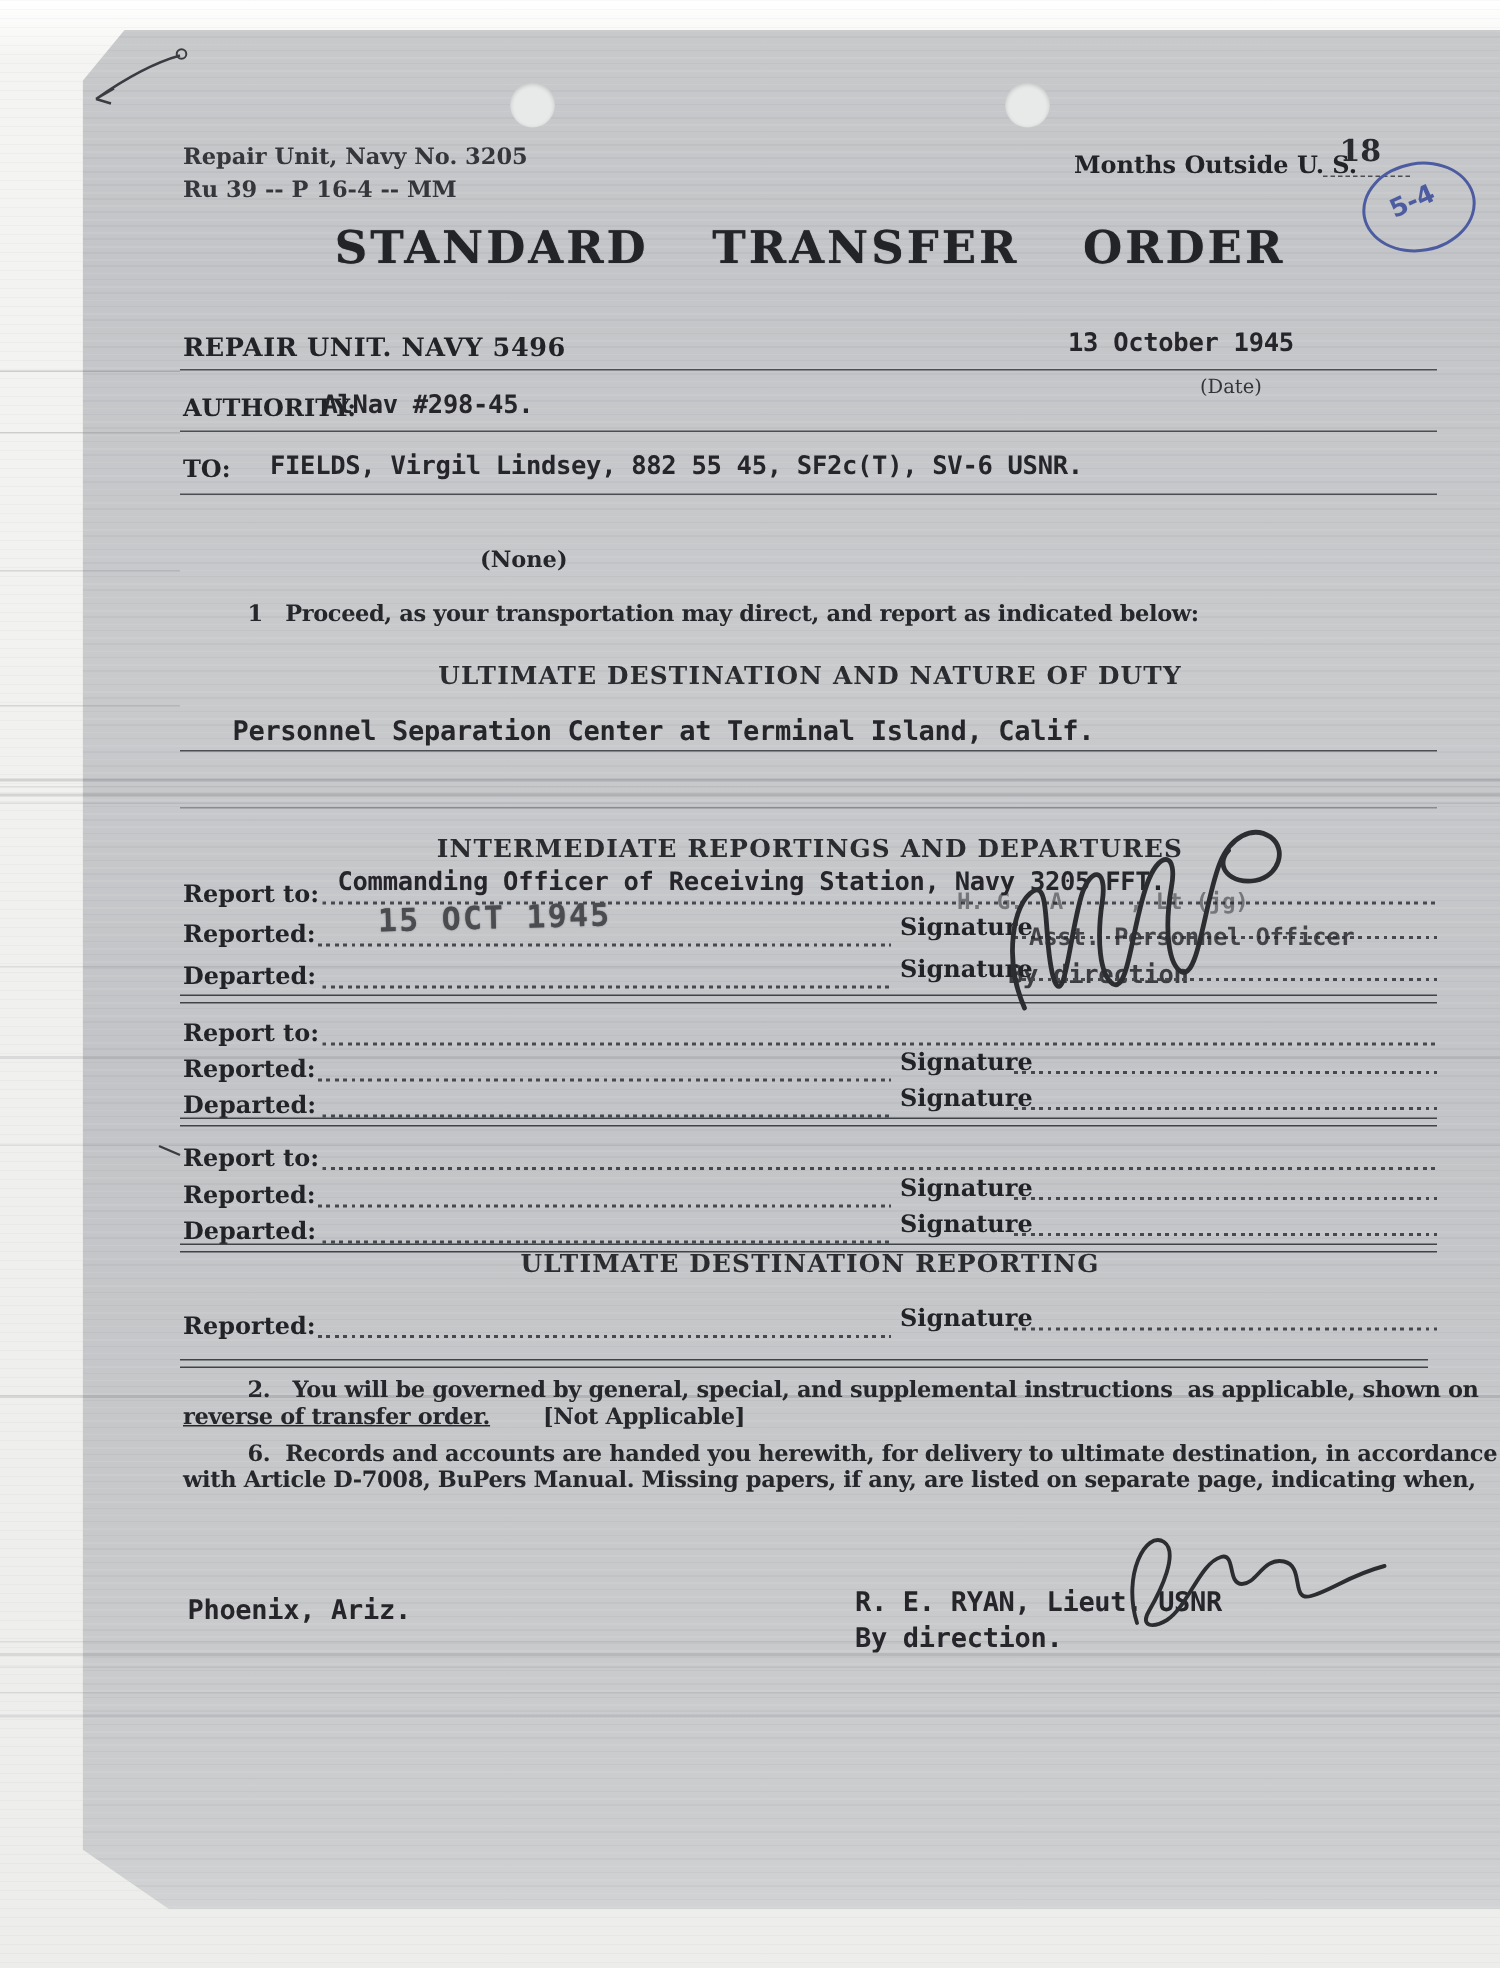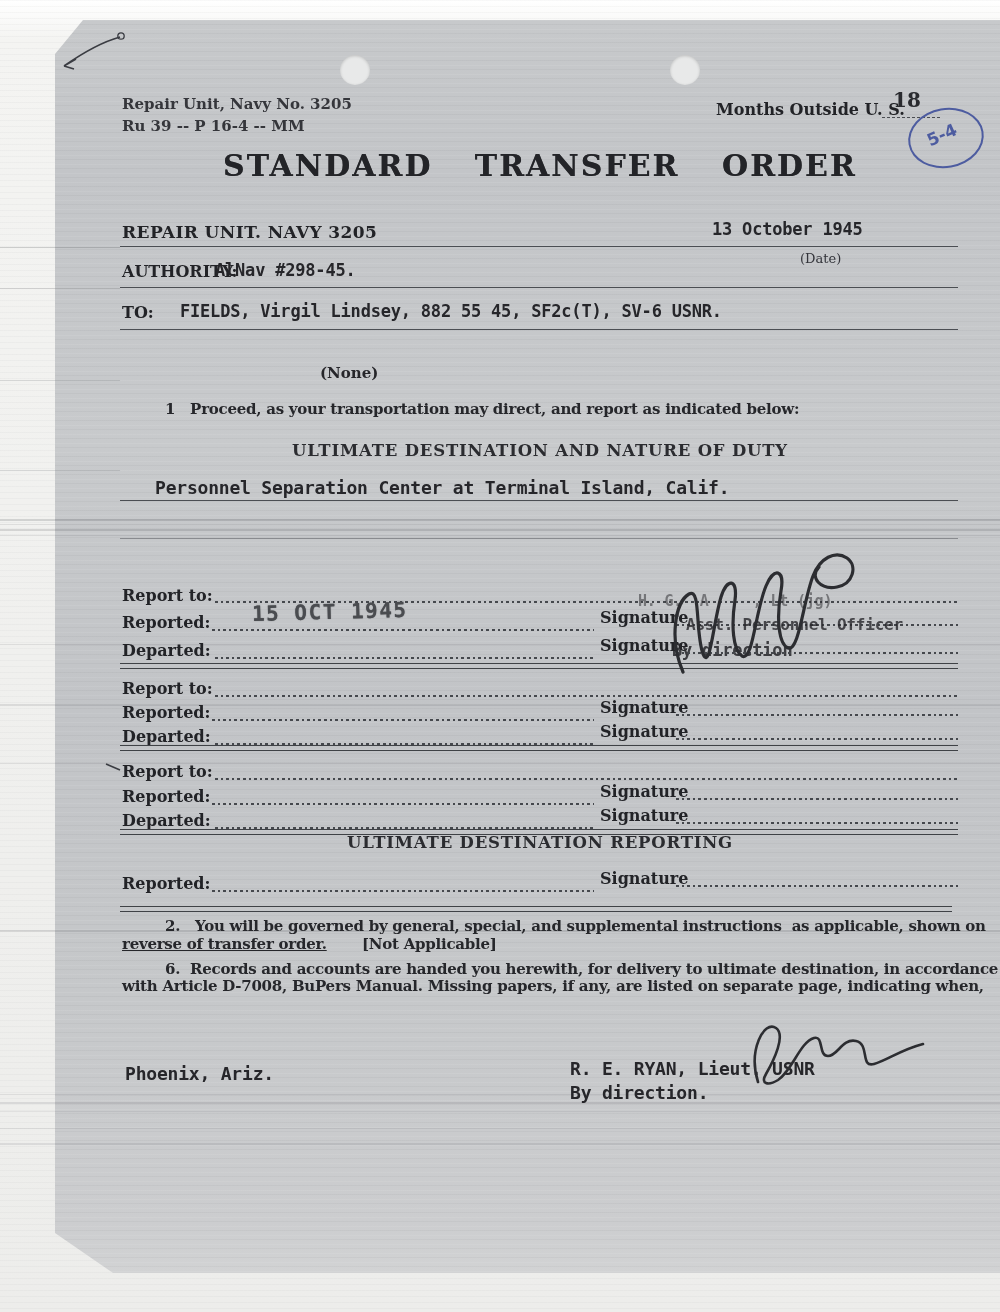--- a/index.html
+++ b/index.html
@@ -76,43 +76,45 @@
   <div class="abs ink lbl" style="left:716px;top:100px;">Months Outside U. S.</div>
   <div class="abs ink serif" style="left:893px;top:88px;font-size:20px;font-weight:700;color:#2a2b2f;">18</div>
   <div class="abs ink" style="left:882px;top:117px;width:58px;border-bottom:1.6px dashed #4a4d52;"></div>
 
   <div class="abs over" style="left:908px;top:108px;width:72px;height:56px;border:2.5px solid #4d5ca0;border-radius:50%;transform:rotate(-10deg);">
     <span class="abs blue" style="left:17px;top:14px;font-family:'DejaVu Sans',sans-serif;font-size:17px;font-weight:700;transform:rotate(-14deg);display:inline-block;">5-4</span>
   </div>
 
   <div class="abs ink title" style="left:120px;top:148px;width:840px;text-align:center;">STANDARD TRANSFER ORDER</div>
 
-  <div class="abs ink lbl" style="left:122px;top:222px;font-size:17px;letter-spacing:.4px;">REPAIR UNIT. NAVY 3205</div>
+  <div class="abs ink lbl" style="left:122px;top:222px;font-size:17px;letter-spacing:.4px;">REPAIR UNIT. NAVY 5496</div>
   <div class="abs ink mono" style="left:712px;top:219px;font-size:17px;">13 October 1945</div>
   <div class="abs ink rule" style="left:120px;top:246px;width:838px;"></div>
   <div class="abs ink serif" style="left:800px;top:251px;font-size:13px;color:#33343a;">(Date)</div>
 
   <div class="abs ink lbl" style="left:122px;top:262px;">AUTHORITY:</div>
   <div class="abs ink mono" style="left:215px;top:260px;font-size:17px;">AlNav #298-45.</div>
   <div class="abs ink rule" style="left:120px;top:287px;width:838px;"></div>
 
   <div class="abs ink lbl" style="left:122px;top:303px;">TO:</div>
   <div class="abs ink mono" style="left:180px;top:301px;font-size:17px;">FIELDS, Virgil Lindsey, 882 55 45, SF2c(T), SV-6 USNR.</div>
   <div class="abs ink rule" style="left:120px;top:329px;width:838px;"></div>
 
   <div class="abs ink serif" style="left:320px;top:364px;font-size:15px;font-weight:700;">(None)</div>
   <div class="abs ink para keep" style="left:165px;top:400px;">1   Proceed, as your transportation may direct, and report as indicated below:</div>
 
   <div class="abs ink head" style="left:120px;top:441px;width:840px;text-align:center;font-size:16.5px;">ULTIMATE DESTINATION AND NATURE OF DUTY</div>
   <div class="abs ink mono" style="left:155px;top:477px;font-size:18px;">Personnel Separation Center at Terminal Island, Calif.</div>
   <div class="abs ink rule" style="left:120px;top:500px;width:838px;"></div>
   <div class="abs ink rule faint" style="left:120px;top:538px;width:838px;"></div>
 
+  <div class="abs ink head" style="left:120px;top:556px;width:840px;text-align:center;font-size:16.5px;">INTERMEDIATE REPORTINGS AND DEPARTURES</div>
 
   <div class="abs ink lbl" style="left:122px;top:586px;">Report to:</div>
+  <div class="abs ink mono" style="left:225px;top:578px;font-size:17px;">Commanding Officer of Receiving Station, Navy 3205 FFT.</div>
   <div class="abs ink drule" style="left:215px;top:601px;width:743px;"></div>
 
   <div class="abs ink lbl" style="left:122px;top:613px;">Reported:</div>
   <div class="abs ink drule" style="left:212px;top:629px;width:382px;"></div>
   <div class="abs over stamp" style="left:252px;top:600px;">15 OCT 1945</div>
   <div class="abs ink lbl" style="left:600px;top:608px;">Signature</div>
   <div class="abs ink mono keep faint" style="left:638px;top:592px;font-size:15px;">H. G.  A     , Lt (jg)</div>
   <div class="abs ink drule" style="left:676px;top:624px;width:282px;"></div>
   <div class="abs ink mono" style="left:686px;top:615px;font-size:16px;opacity:.8;">Asst. Personnel Officer</div>
 

